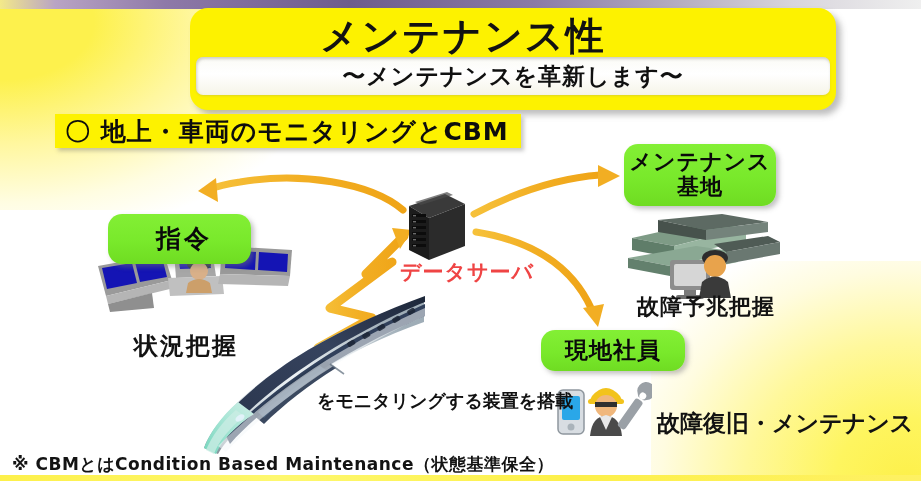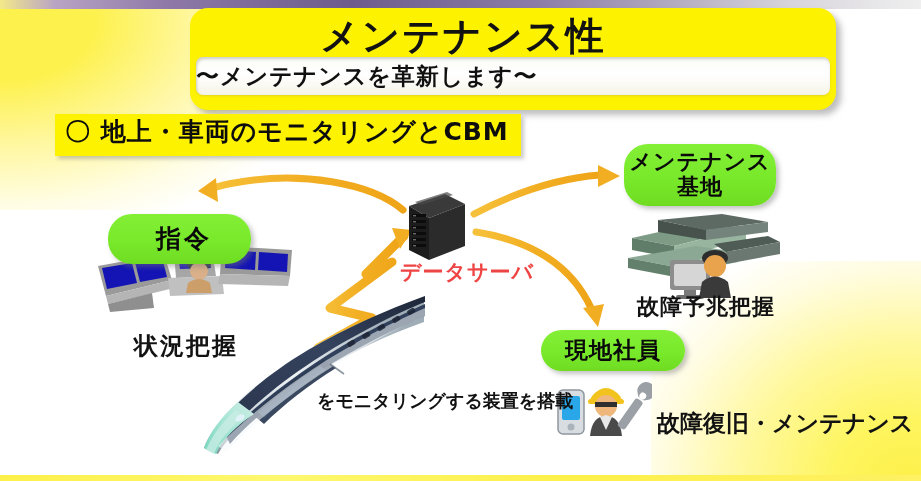--- a/index.html
+++ b/index.html
@@ -73,51 +73,51 @@
     background: linear-gradient(180deg, #fbfbf6 0%, #ffffff 45%, #f6f4e8 100%);
     border-radius: 7px;
     box-shadow: 1px 2px 3px rgba(120,120,110,0.35) inset,
                 0 1px 2px rgba(140,140,130,0.25);
   }
   .title-sub-text {
     position: absolute;
     left: 0; top: 0;
     width: 634px; height: 38px;
     line-height: 38px;
-    text-align: left;
+    text-align: center;
     font-size: 23px;
     font-weight: bold;
     color: #101010;
     letter-spacing: 1px;
   }
 
   
   .section-heading {
     position: absolute;
     left: 55px; top: 114px;
     height: 34px;
-    padding: 0 12px 8px 10px;
+    padding: 0 12px 0 10px;
     background: #fdf200;
     box-shadow: 3px 3px 4px rgba(120,120,120,0.40);
     display: flex;
     align-items: center;
   }
   .section-heading-text {
     font-size: 25px;
     font-weight: bold;
     color: #0d0d0d;
     letter-spacing: 1px;
     white-space: nowrap;
   }
 
   
   .green-label {
     position: absolute;
     background: linear-gradient(180deg, #83ef35 0%, #79e92b 55%, #6fdc22 100%);
-    border-radius: 24px;
+    border-radius: 14px;
     box-shadow: 3px 3px 5px rgba(120,120,120,0.45);
     color: #0a0a0a;
     font-weight: bold;
     display: flex;
     align-items: center;
     justify-content: center;
     text-align: center;
     line-height: 1.12;
   }
   #label-shirei {
@@ -412,14 +412,15 @@
 
   <div class="caption" id="cap-server">データサーバ</div>
   <div class="caption" id="cap-status">状況把握</div>
   <div class="caption" id="cap-predict">故障予兆把握</div>
   <div class="caption" id="cap-repair">故障復旧・メンテナンス</div>
 
   <div class="note-train">
     <div>をモニタリングする装置を搭載</div>
   </div>
 
+  <div class="footnote">※ CBMとはCondition Based Maintenance（状態基準保全）</div>
 
 </div>
 
 </body></html>

